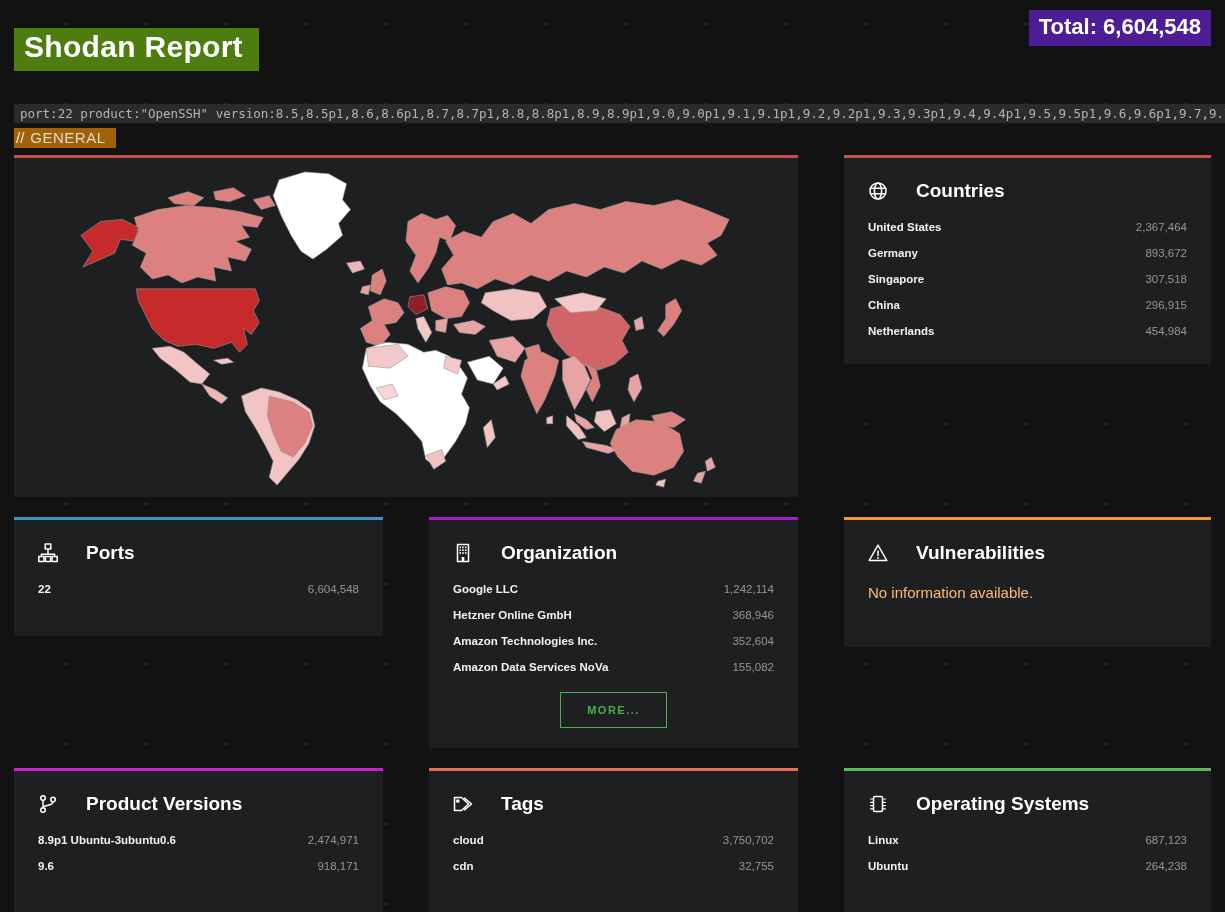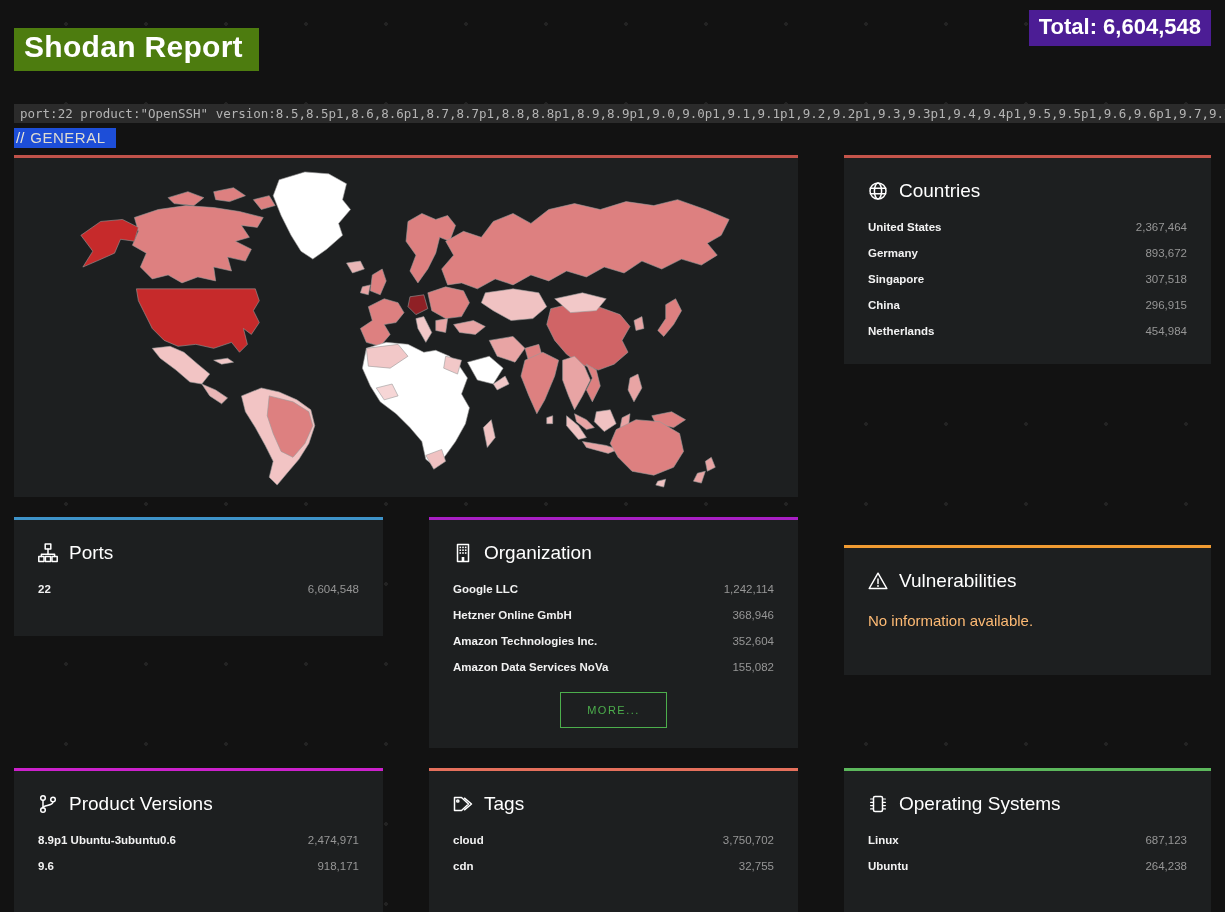--- a/index.html
+++ b/index.html
@@ -12,39 +12,39 @@
   }
   .page-header{display:flex;justify-content:space-between;align-items:flex-start;padding:8px 14px 0}
   .title{font-size:30px;font-weight:700;background:#4d7c0f;padding:2px 16px 7px 10px;letter-spacing:.3px}
   .total{font-size:22px;font-weight:700;background:#4c1d95;padding:4px 10px 6px;margin-top:2px}
   .query-bar{
     margin:13px 0 0 14px;background:#2b2b2b;color:#b4b4b4;
     font-family:"DejaVu Sans Mono",monospace;font-size:12.5px;
     line-height:19px;height:19px;padding:0 0 0 6px;
     white-space:nowrap;overflow:hidden;cursor:pointer;
   }
-  .section-label{display:inline-block;margin:5px 0 7px 14px;background:#1d4ed8;font-size:15px;padding:1px 10px 2px 2px}
+  .section-label{display:inline-block;margin:5px 0 7px 14px;background:#a16207;font-size:15px;padding:1px 10px 2px 2px}
   .sl-prefix{color:#f0ead6;font-weight:400;margin-right:6px}
   .sl-text{color:#dfdcd2;letter-spacing:.5px}
   .grid{
     display:grid;grid-template-columns:369px 369px 1fr;
     column-gap:46px;row-gap:20px;align-items:start;padding:0 14px;
   }
   .card{background:#1d1f20;border-top:3px solid #555;padding:16px 24px 20px;box-sizing:border-box}
   .map-card{grid-column:1/3;height:342px;padding:0}
   .worldmap{display:block;width:100%;height:100%}
   .worldmap path{stroke:#9a9a9a;stroke-width:.6;stroke-linejoin:round}
-  .card-h{display:flex;align-items:center;gap:11px;margin:6px 0 12px;font-size:19px;font-weight:400;color:#fff}
+  .card-h{display:flex;align-items:center;gap:28px;margin:6px 0 12px;font-size:19px;font-weight:700;color:#fff}
   .ic{width:20px;height:20px;flex:none;stroke:#fff;fill:none;stroke-width:1.5;stroke-linecap:round;stroke-linejoin:round}
   .row{display:flex;justify-content:space-between;align-items:center;padding:7px 0;cursor:pointer}
   .rl{font-size:11.5px;font-weight:700;color:#f2f2f2}
   .rv{font-size:11.5px;color:#969696}
   .empty-text{color:#fdba74;font-size:15px;margin:20px 0 26px}
   .more-wrap{display:flex;justify-content:center;margin-top:12px}
-  .more-btn{background:transparent;border:1px solid #4cae4c;color:#4cae4c;font-size:11px;font-weight:400;
+  .more-btn{background:transparent;border:1px solid #4cae4c;color:#4cae4c;font-size:11px;font-weight:700;
     letter-spacing:1.5px;padding:11px 26px;font-family:inherit;cursor:pointer}
   .pad-b{padding-bottom:34px}
 </style>
 </head>
 <body>
 
 
 
 <header class="page-header">
   <h1 class="title">Shodan Report</h1>
@@ -205,21 +205,21 @@
       <div class="row">
           <span class="rl">Amazon Data Services NoVa</span>
           <span class="rv">155,082</span>
         </div>
     </div>
     <div class="more-wrap">
       <button class="more-btn" style="color: rgb(76, 174, 76); border-color: rgb(76, 174, 76);">MORE...</button>
     </div>
   </section>
 
-  <section class="card" style="border-top-color: rgb(240, 155, 50); margin-top: 28px;">
+  <section class="card" style="border-top-color: rgb(240, 155, 50);">
     <h2 class="card-h">
       <svg class="ic" viewBox="0 0 20 20">
           <path d="M10 2.2 L18.8 17.5 H1.2 Z"></path>
           <line x1="10" y1="8" x2="10" y2="12.5"></line>
           <circle cx="10" cy="15" r="0.9" fill="#fff" stroke="none"></circle>
         </svg>
       <span>Vulnerabilities</span>
     </h2>
     <p class="empty-text">No information available.</p>
   </section>

